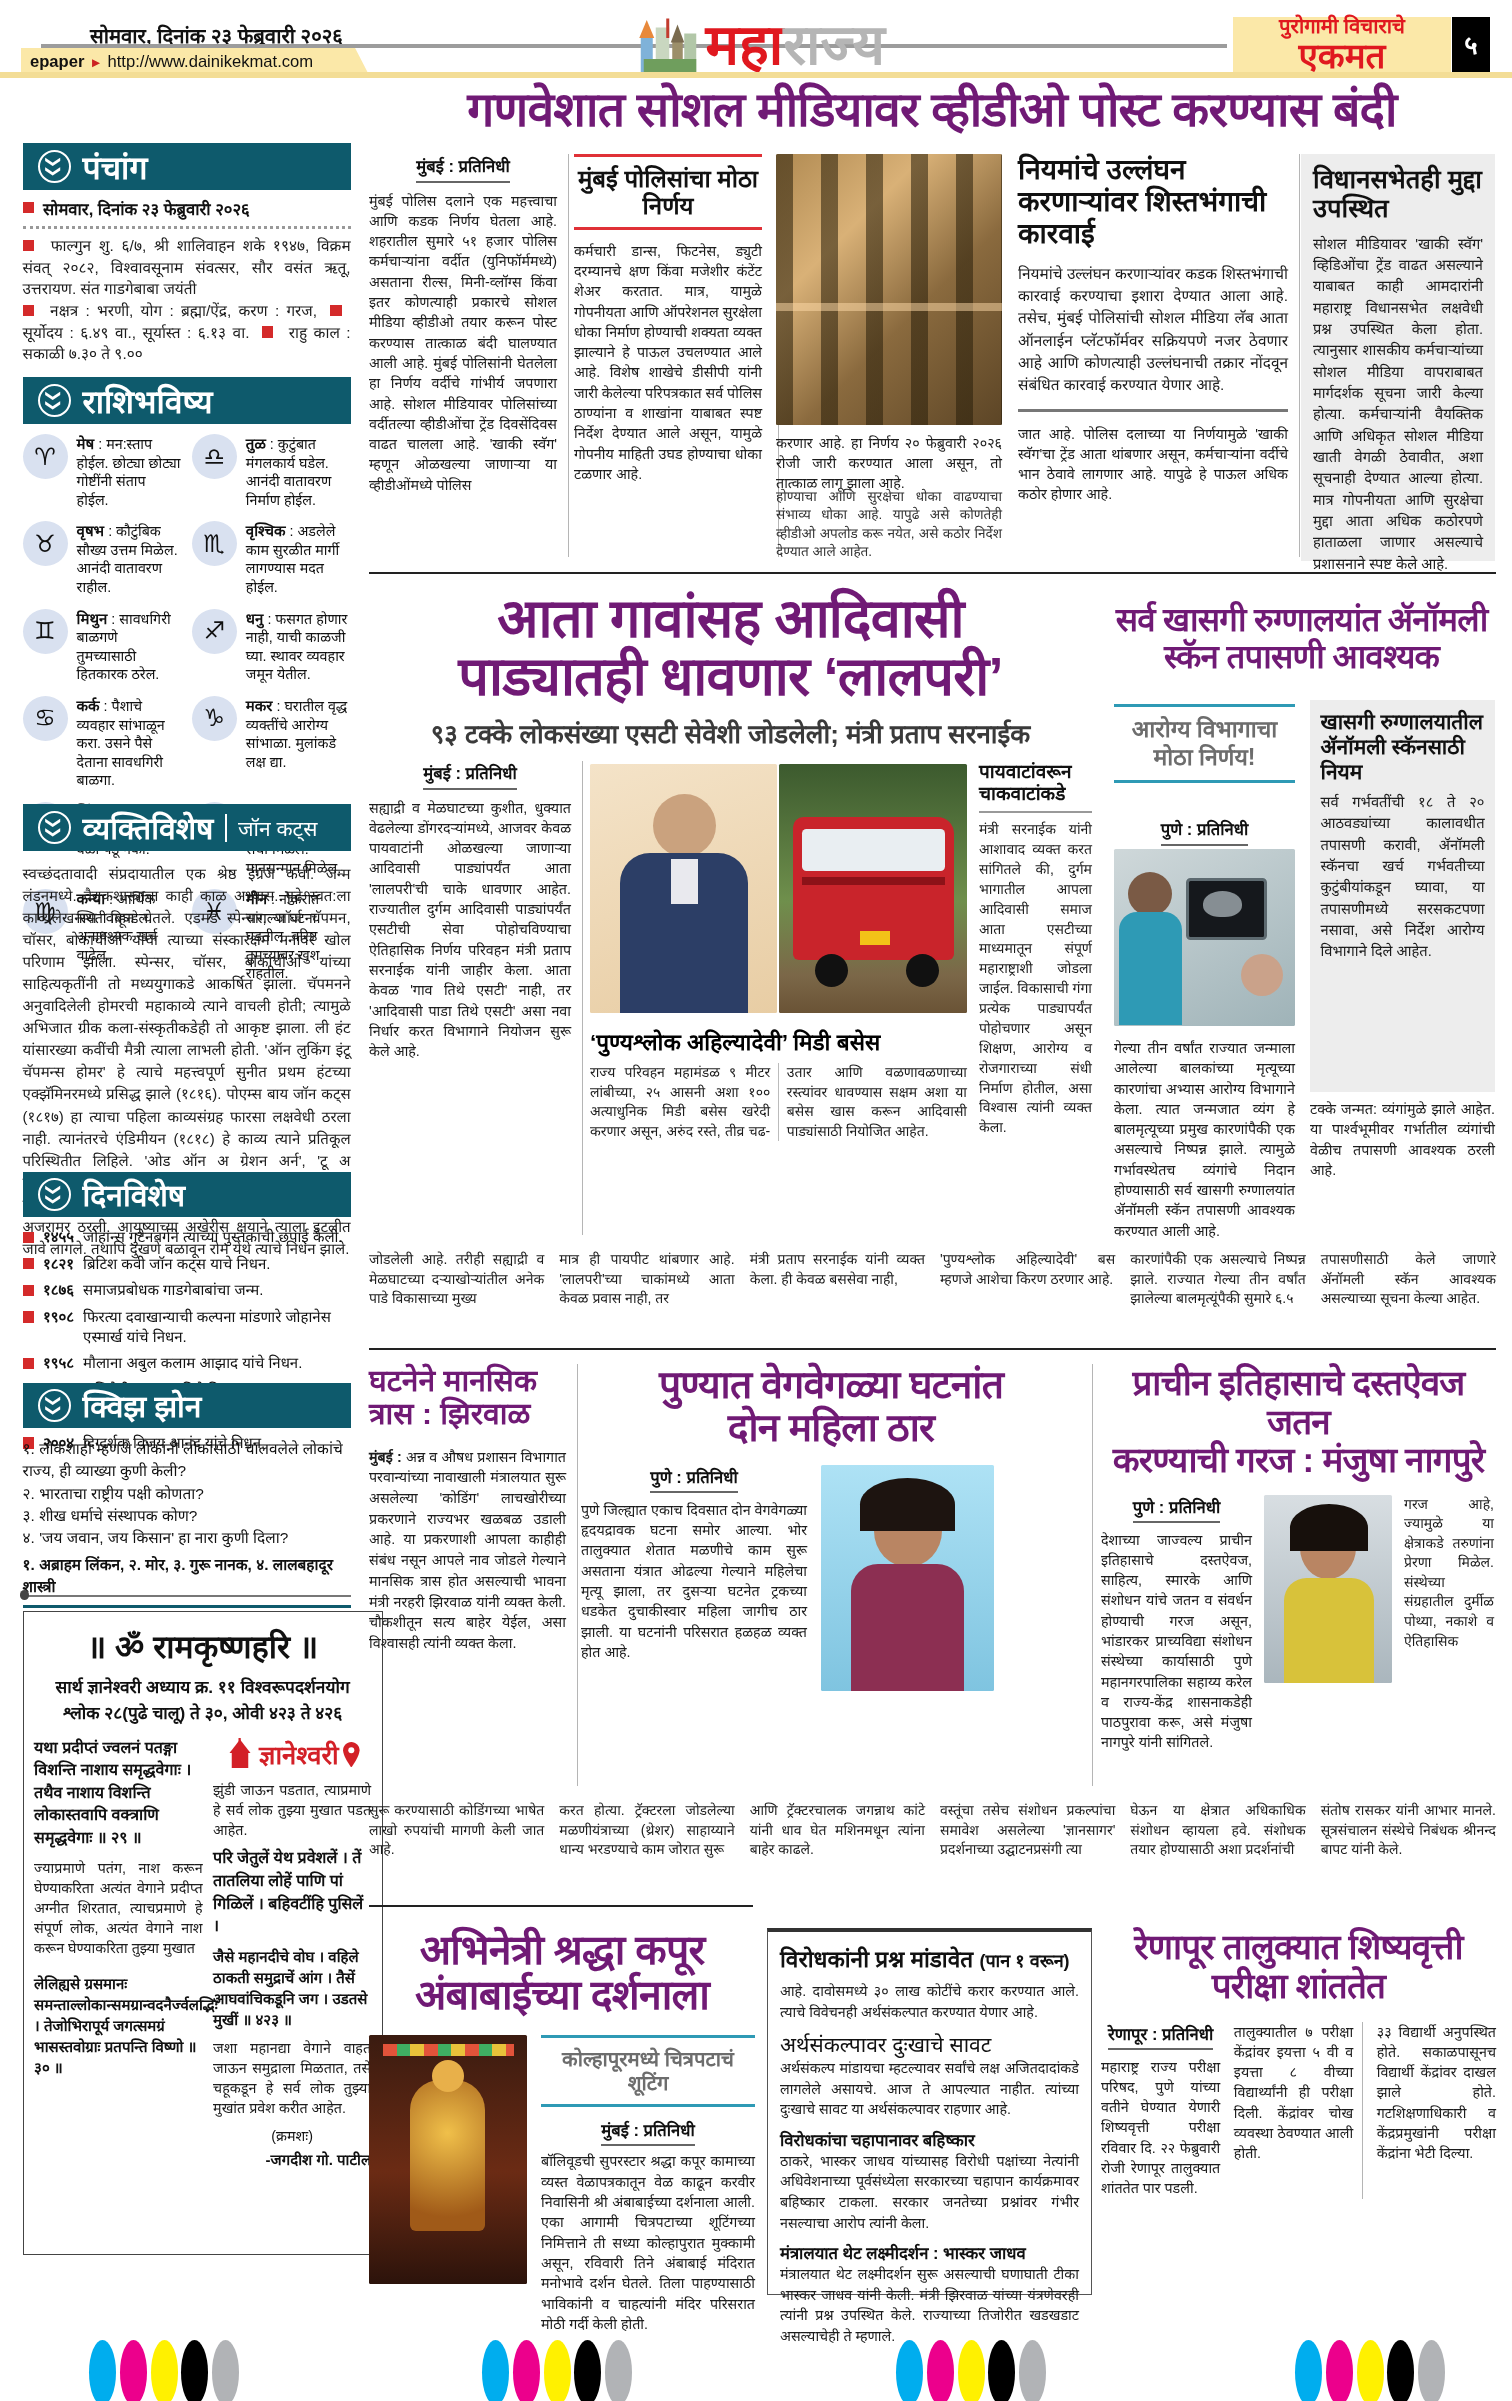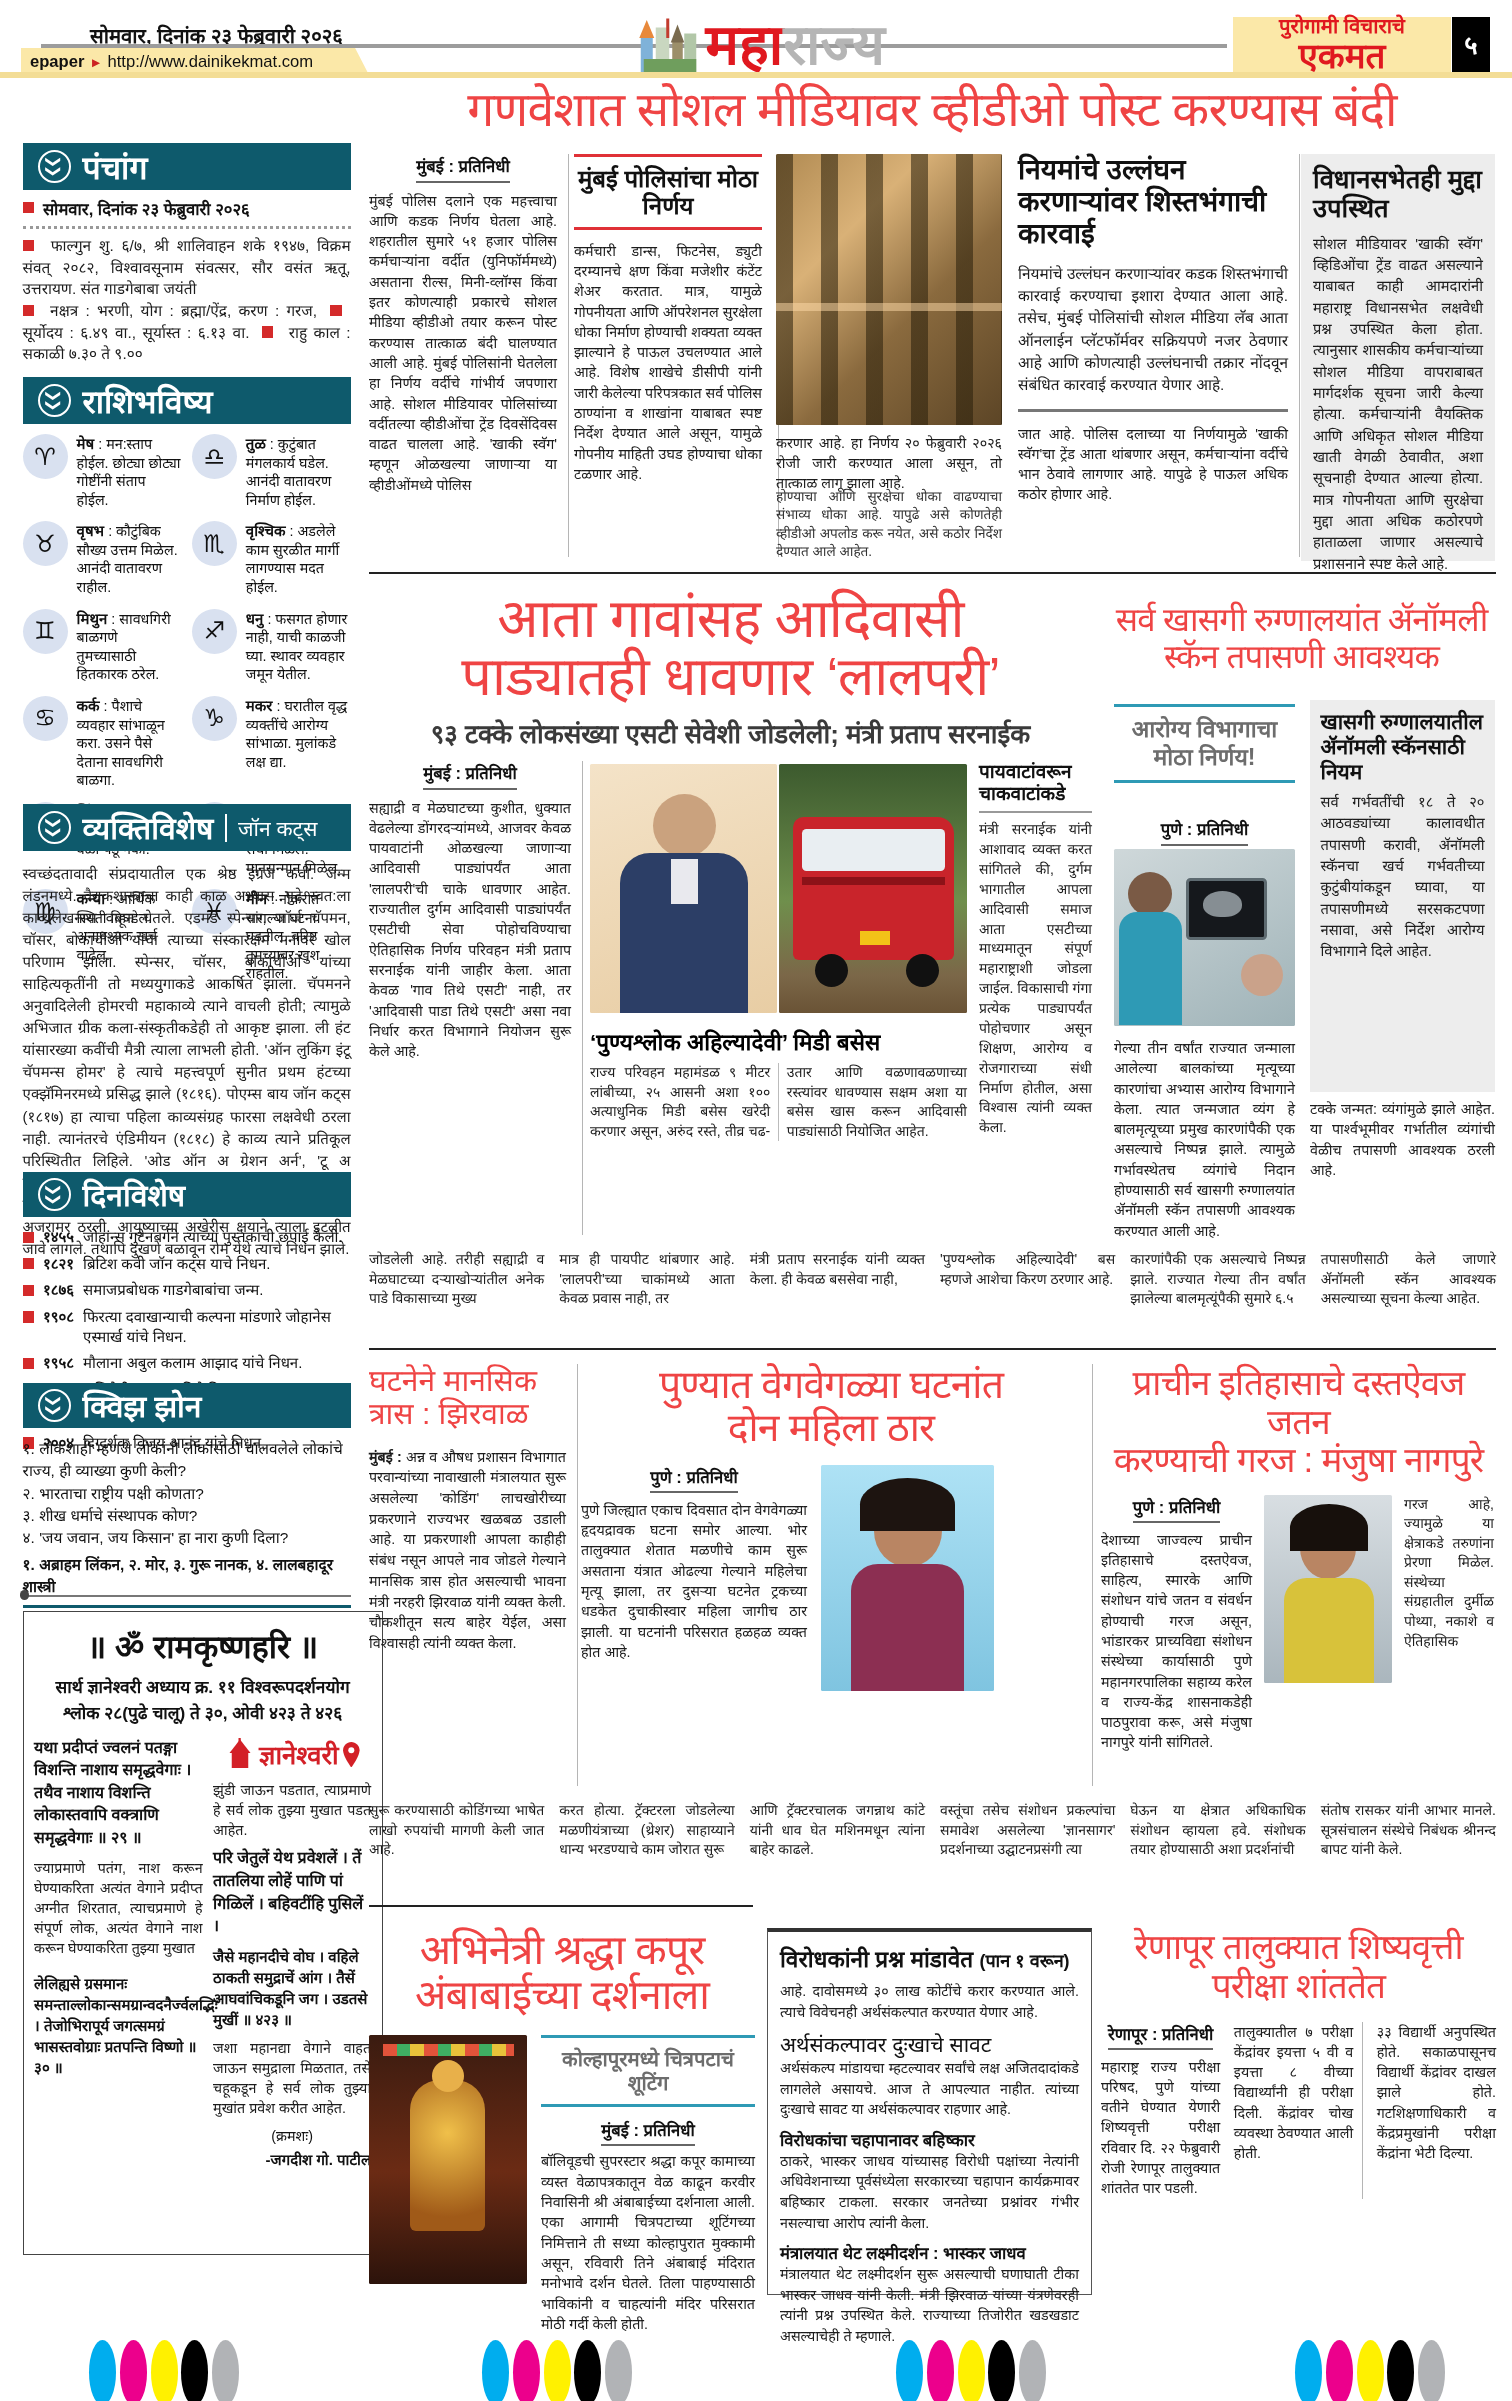--- a/index.html
+++ b/index.html
@@ -1,20 +1,20 @@
 <!DOCTYPE html>
 <html style="font-size:12px"><head>
 <meta charset="utf-8">
 <style>
   html,body{margin:0;padding:0;background:#888;}
   .page{position:relative;width:1512px;height:2401px;background:#fff;overflow:hidden;
         font-family:"Liberation Sans","DejaVu Sans",sans-serif;color:#111;}
   .abs{position:absolute;}
   .jt{text-align:justify;color:#1c1c1c;}
-  .hl{font-weight:400;color:#ef4444;text-align:center;line-height:1.1;letter-spacing:-0.8px;}
+  .hl{font-weight:700;color:#701a75;text-align:center;line-height:1.1;letter-spacing:-0.8px;}
   .teal-h{background:#0e5a6c;color:#fff;display:flex;align-items:center;gap:12px;
           padding:0 15px;font-weight:800;}
   .chev{min-width:33px;height:33px;border:2.3px solid #fff;border-radius:50%;display:flex;
         align-items:center;justify-content:center;font-size:15px;transform:rotate(90deg);
         font-weight:700;letter-spacing:-3px;padding-right:3px;box-sizing:border-box;}
   .redsq{display:inline-block;width:11.3px;height:11.3px;background:#d42a2a;margin-right:9px;flex:none;margin-top:4.5px;}
   .dotrule{border-top:3px dotted #999;}
   .byl{font-weight:800;text-align:center;font-size:16.6px;}
   .byl u{ text-decoration:none;border-bottom:2.3px solid #666;padding-bottom:4.5px;}
   .colr{border-right:0.8px solid #b5b5b5;}

